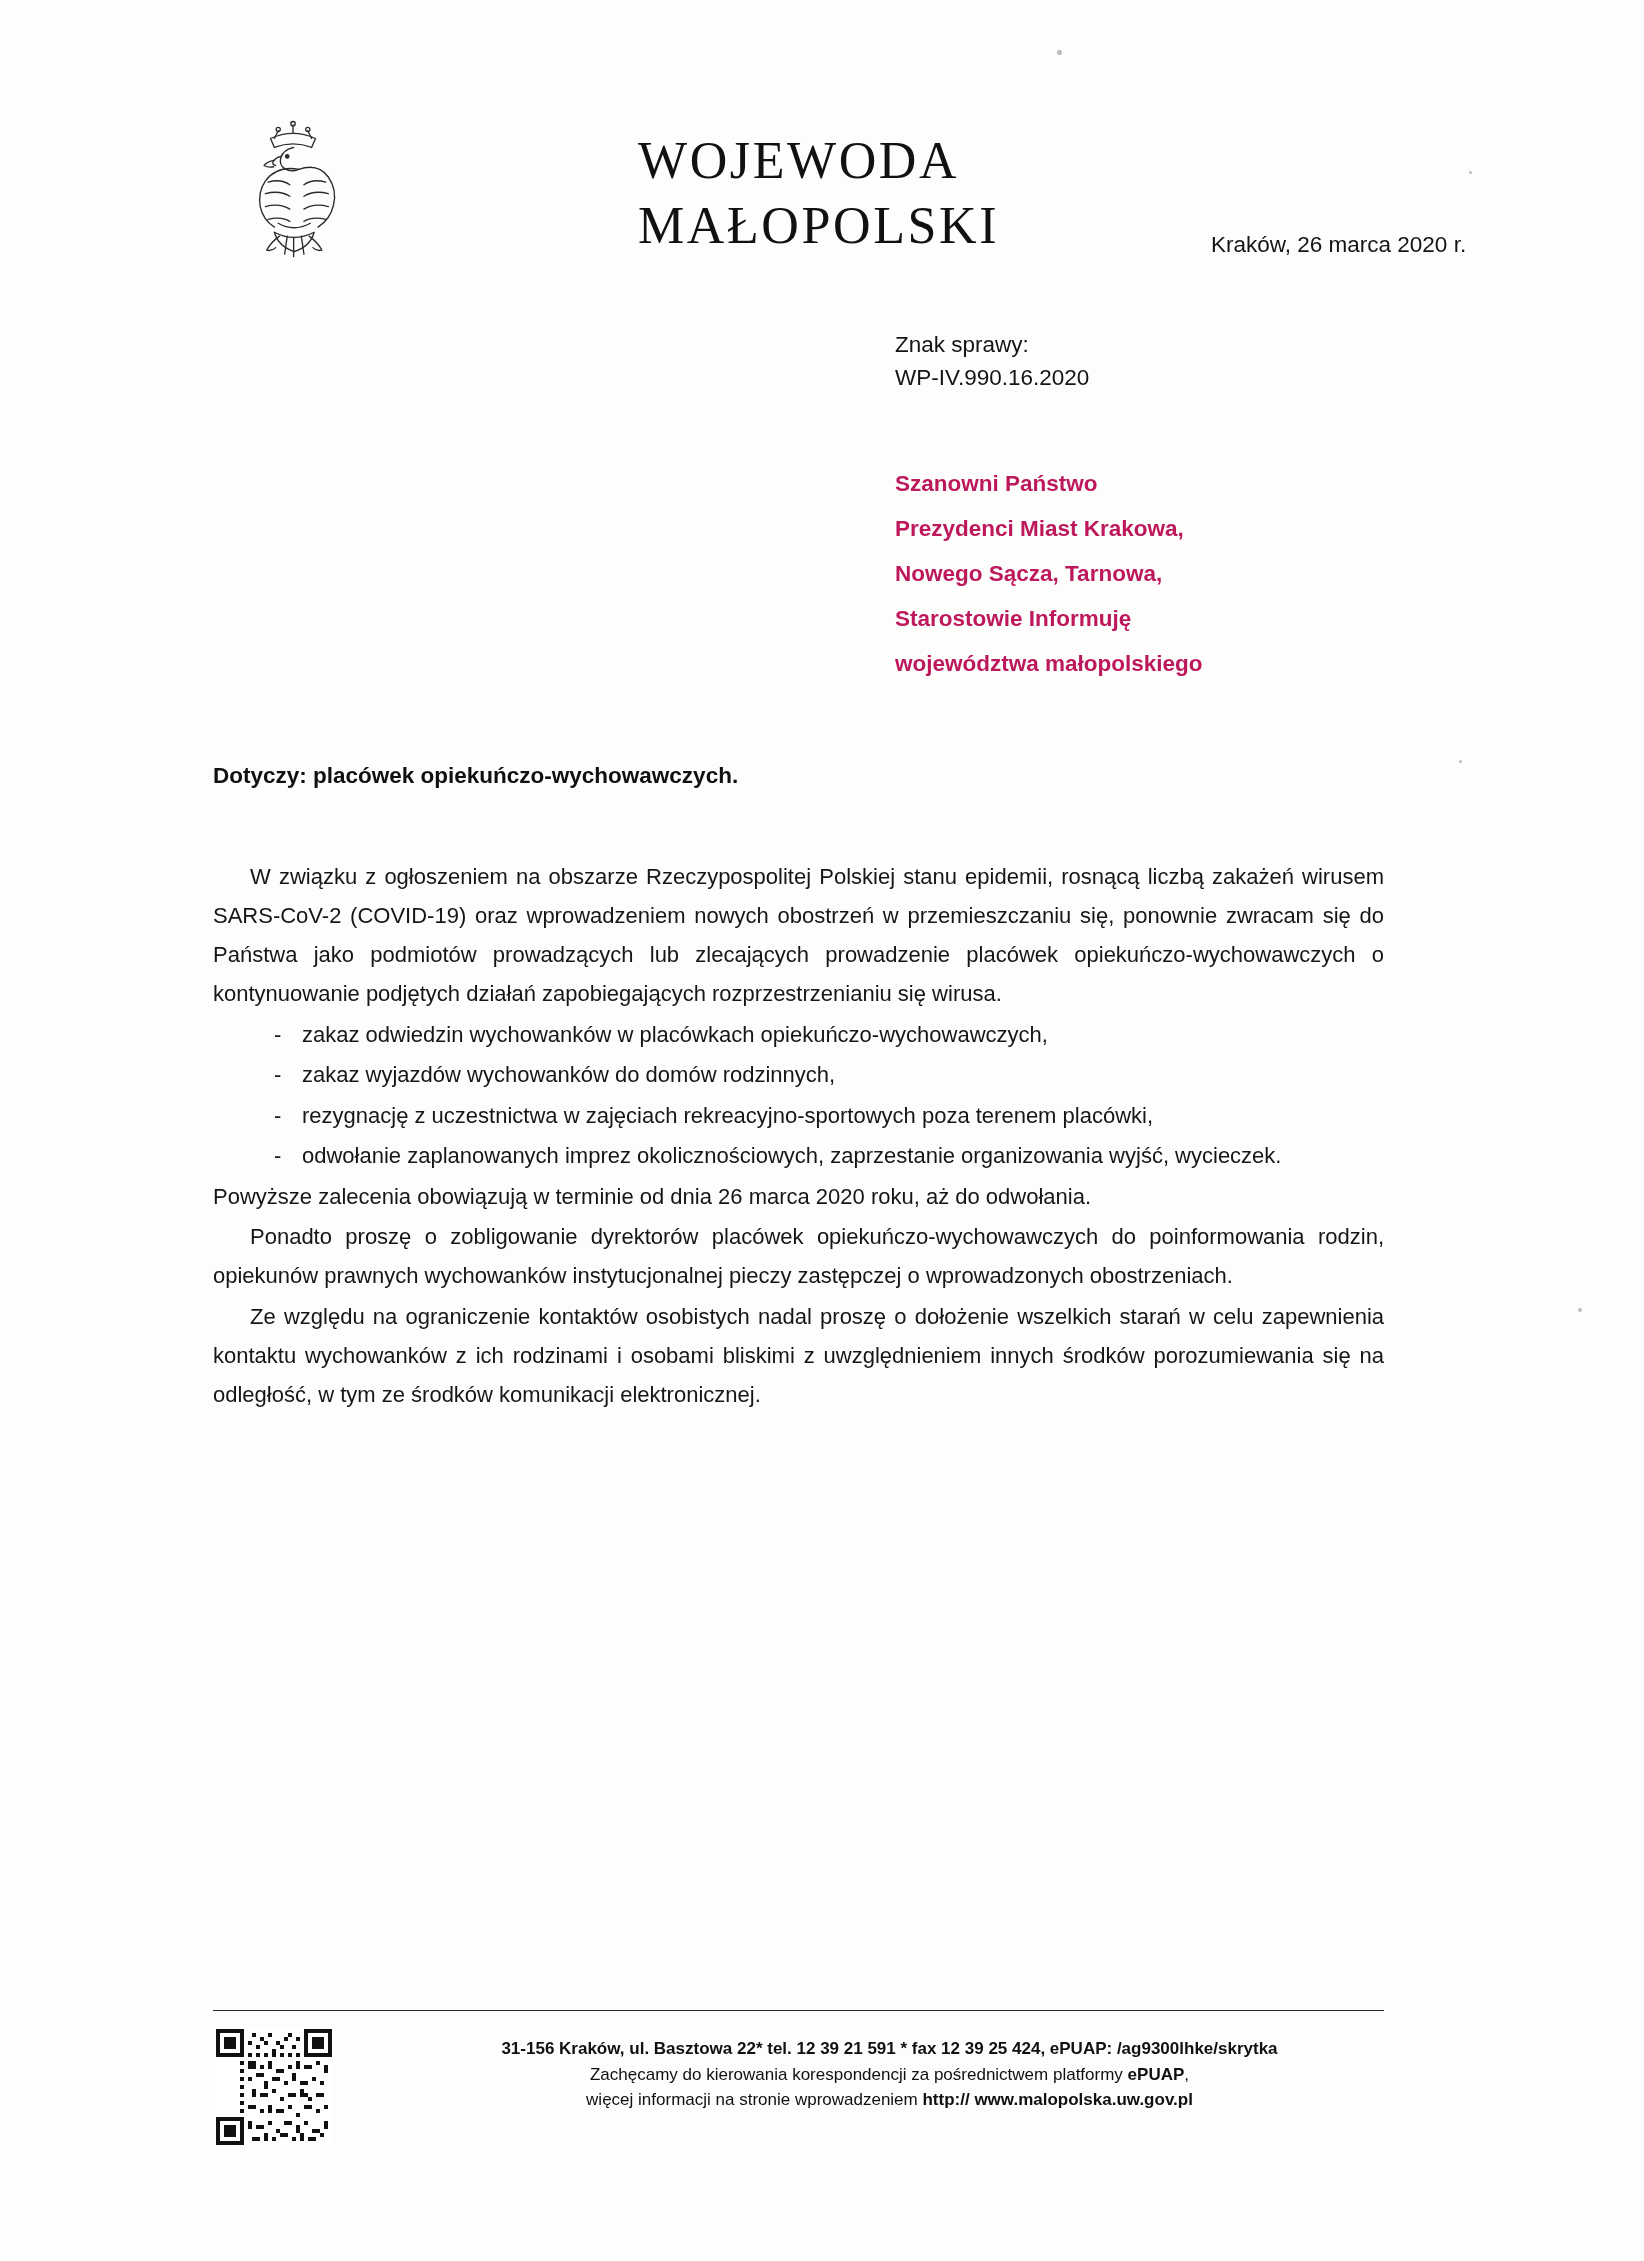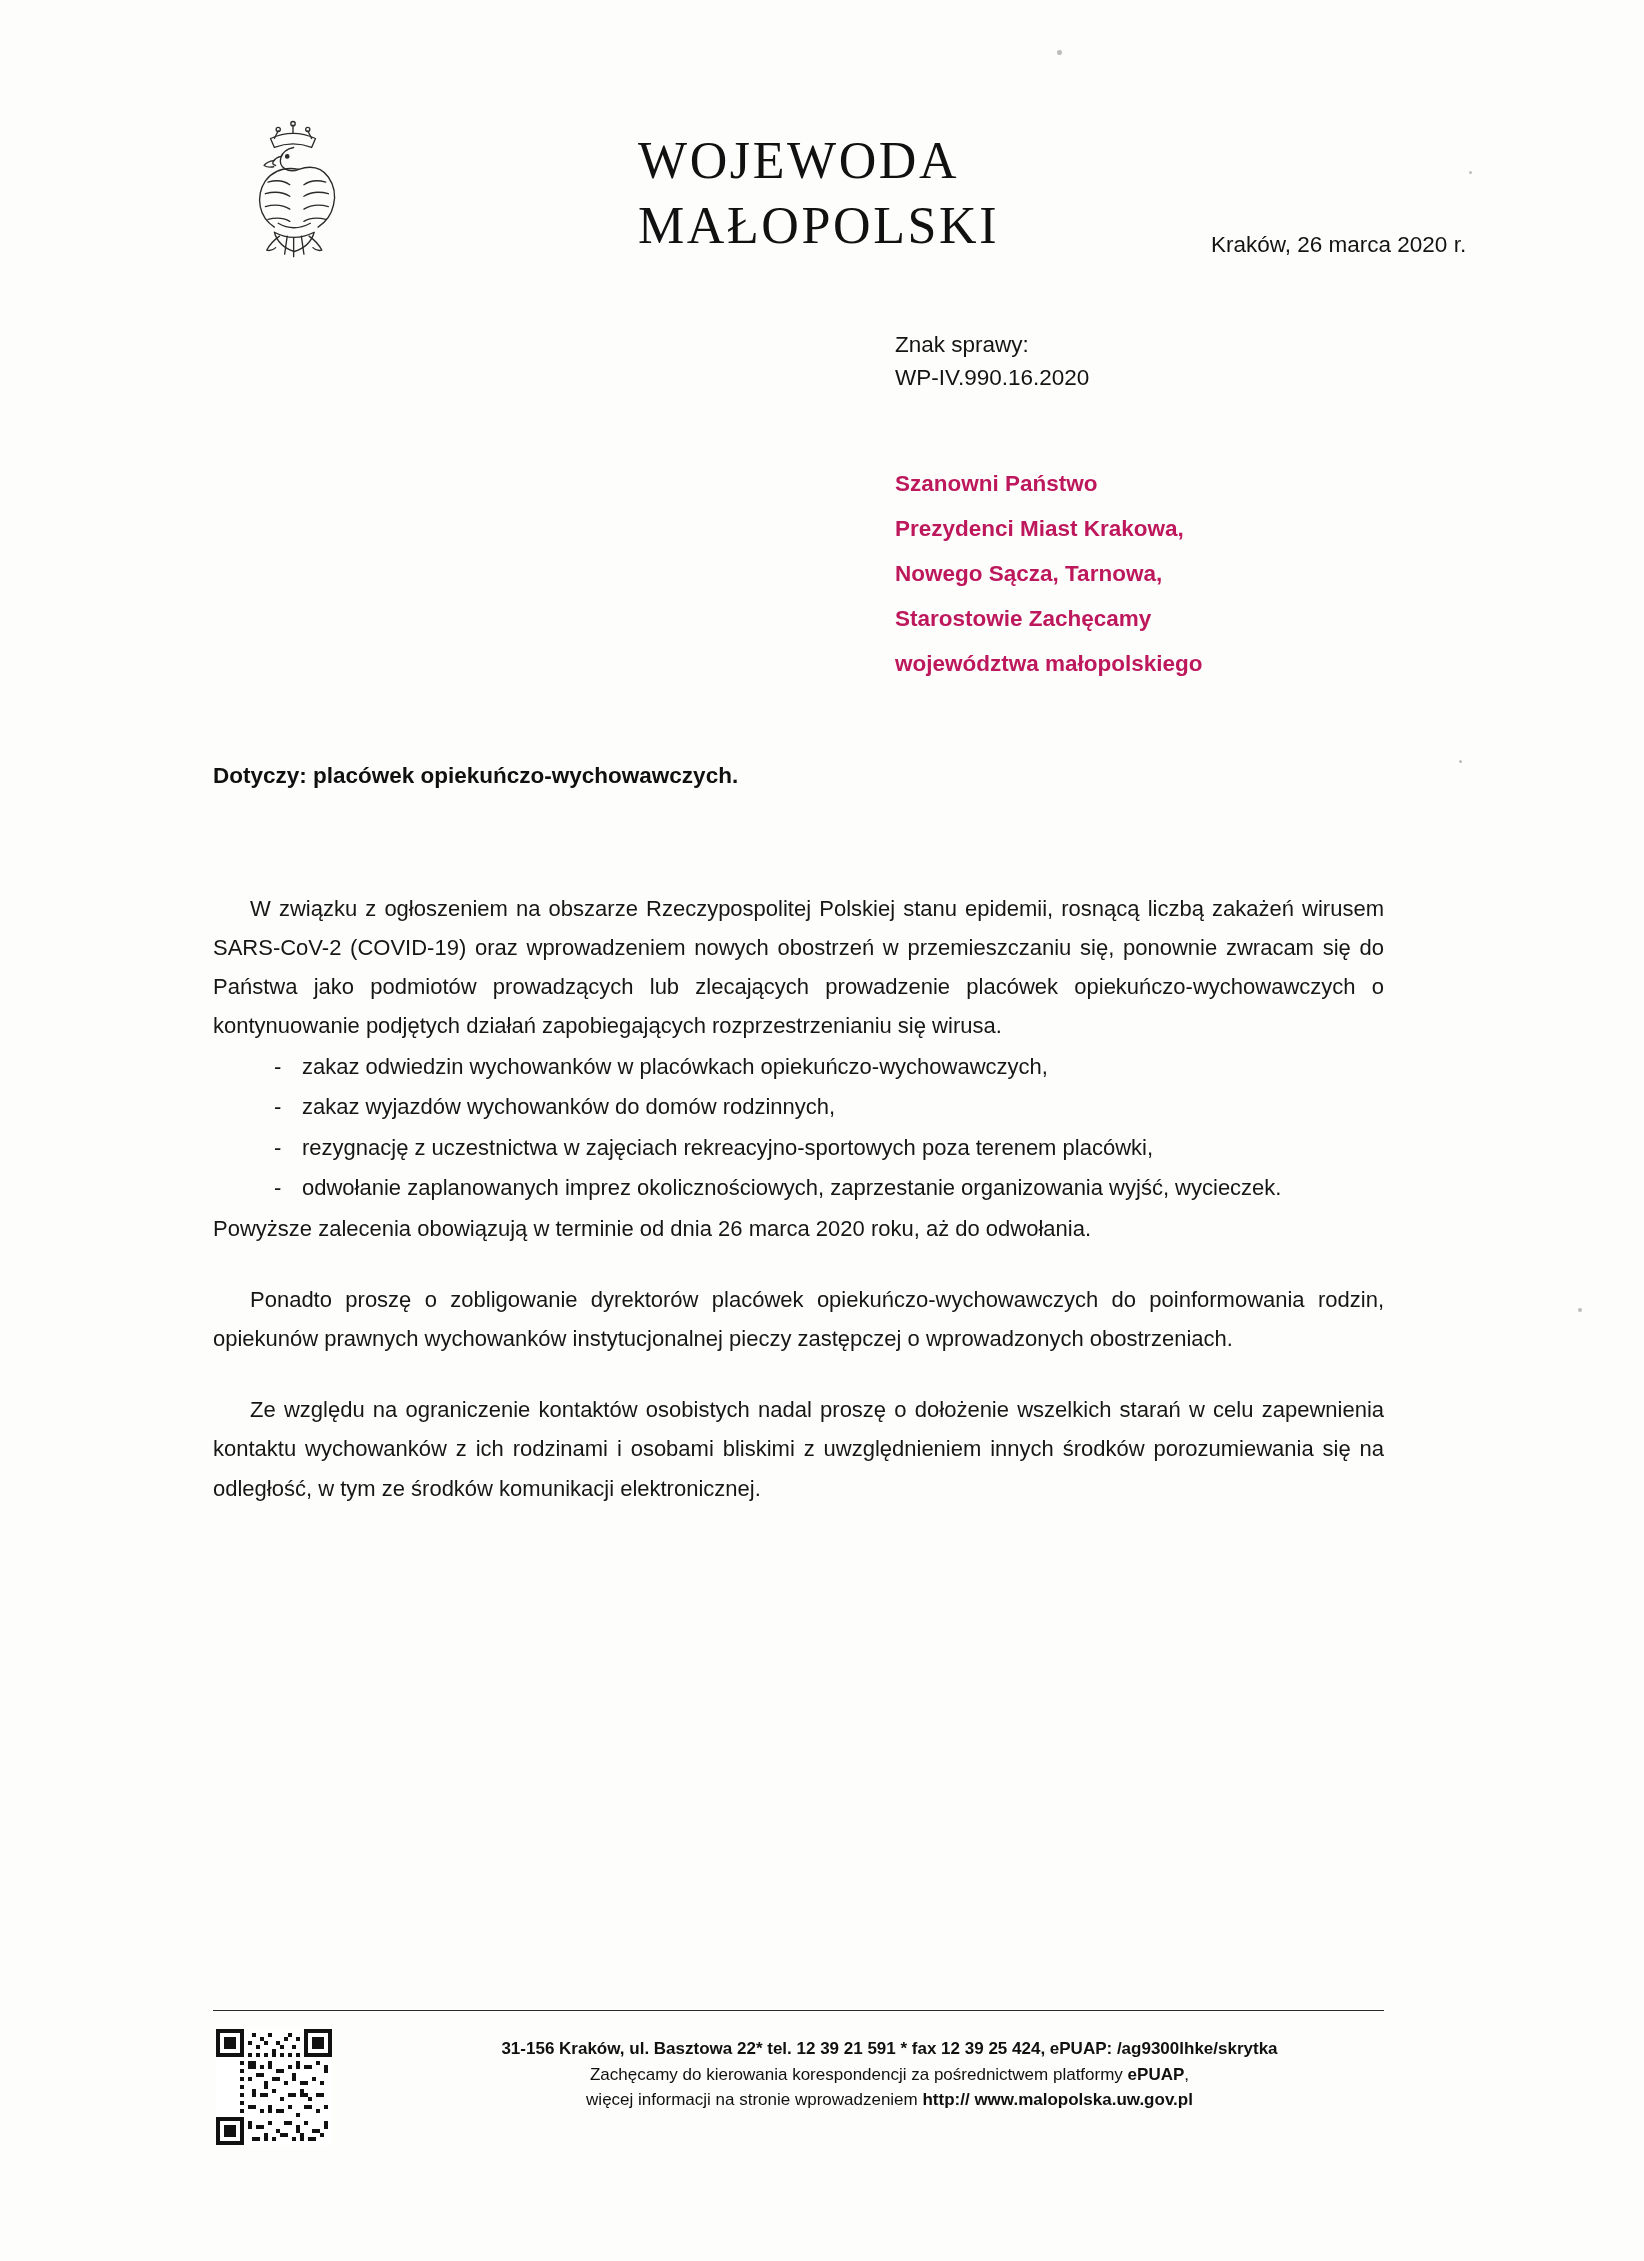--- a/index.html
+++ b/index.html
@@ -97,21 +97,21 @@
     font-size: 22px;
     line-height: 1.78;
     color: #161616;
     text-align: justify;
   }
   .body-text p {
     margin: 0 0 1.3px 0;
     text-align: justify;
     text-justify: inter-word;
   }
-  .body-text p.indent { text-indent: 37px; margin-top: 32px; }
+  .body-text p.indent { text-indent: 37px; }
 
   ul.dashlist {
     list-style: none;
     margin: 0;
     padding: 0 0 0 0;
   }
   ul.dashlist li {
     position: relative;
     padding-left: 89px;
     margin: 0 0 1.3px 0;
@@ -215,21 +215,21 @@
 
   <div class="znak">
     <div>Znak sprawy:</div>
     <div>WP-IV.990.16.2020</div>
   </div>
 
   <div class="addressee">
     <div>Szanowni Państwo</div>
     <div>Prezydenci Miast Krakowa,</div>
     <div>Nowego Sącza, Tarnowa,</div>
-    <div>Starostowie Zachęcamy</div>
+    <div>Starostowie Informuję</div>
     <div>województwa małopolskiego</div>
   </div>
 
   <div class="subject">Dotyczy: placówek opiekuńczo-wychowawczych.</div>
 
   <div class="body-text">
     <p class="indent">W związku z ogłoszeniem na obszarze Rzeczypospolitej Polskiej stanu epidemii, rosnącą liczbą zakażeń wirusem SARS-CoV-2 (COVID-19) oraz wprowadzeniem nowych obostrzeń w przemieszczaniu się, ponownie zwracam się do Państwa jako podmiotów prowadzących lub zlecających prowadzenie placówek opiekuńczo-wychowawczych o kontynuowanie podjętych działań zapobiegających rozprzestrzenianiu się wirusa.</p>
 
     <ul class="dashlist">
       <li>

